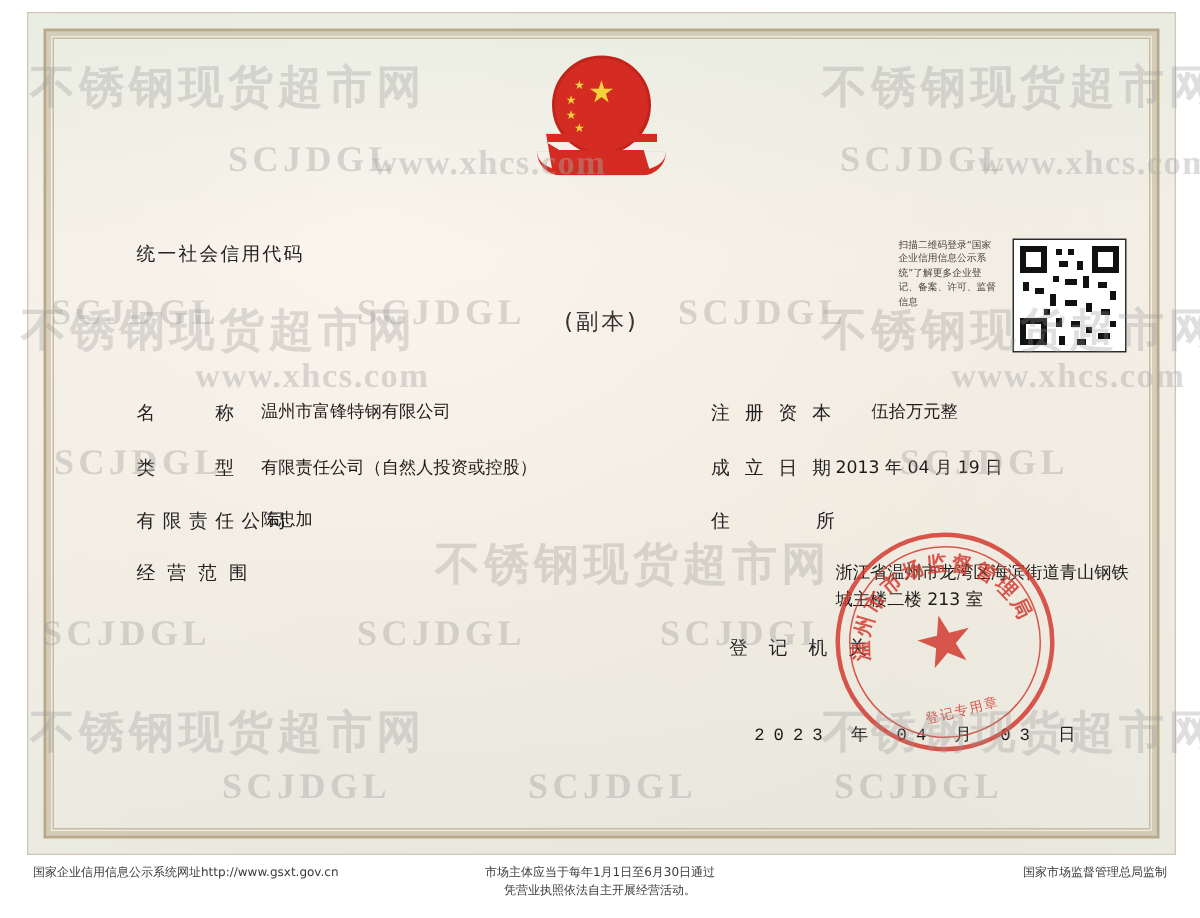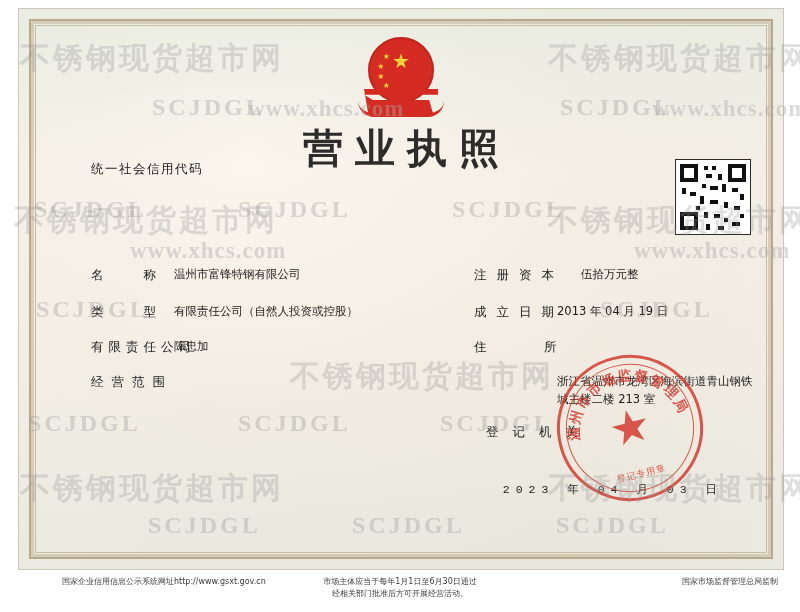--- a/index.html
+++ b/index.html
@@ -137,21 +137,21 @@
 
   
   .reg-auth{position:absolute;right:200px;bottom:128px;font-size:12.5px;letter-spacing:5px;color:#222;}
   .reg-date{position:absolute;right:60px;bottom:72px;font-size:11.5px;color:#1d1b19;letter-spacing:6px;font-family:Liberation Mono, monospace;}
 
   
   .footer{
     position:absolute;left:0;right:0;bottom:6px;height:34px;
     font-size:8px;color:#3b3b3b;line-height:1.5;
   }
-  .footer .l{position:absolute;left:22px;top:4px;margin-left:40px;}
+  .footer .l{position:absolute;left:22px;top:4px;}
   .footer .c{position:absolute;left:50%;transform:translateX(-50%);top:4px;text-align:center;}
   .footer .r{position:absolute;right:22px;top:4px;text-align:center;}
 
   
   .wm{position:absolute;inset:0;pointer-events:none;overflow:hidden;}
   .wm div{position:absolute;white-space:nowrap;font-weight:bold;text-align:right;}
   .wm .big{
     color:rgba(150,150,150,.30);font-size:30px;letter-spacing:3px;
   }
   .wm .scj{
@@ -177,25 +177,26 @@
       <div class="circle"></div>
       <div class="star">★</div>
       <div class="star s2">★</div>
       <div class="star s3">★</div>
       <div class="star s4">★</div>
       <div class="star s5">★</div>
       <div class="gate"></div>
       <div class="gear"></div>
     </div>
 
-    <div class="title">营业执照</div>
+    <div class="subtitle">(副本)</div>
 
     <div class="code-label">统一社会信用代码</div>
 
     <div class="qr-wrap">
+      <div class="qr-note">扫描二维码登录“国家企业信用信息公示系统”了解更多企业登记、备案、许可、监督信息</div>
       <div class="qr">
         <i style="left:4px;top:4px;width:18px;height:18px;background:#111"></i>
         <i style="left:8px;top:8px;width:10px;height:10px;background:#fff"></i>
         <i style="left:52px;top:4px;width:18px;height:18px;"></i>
         <i style="left:56px;top:8px;width:10px;height:10px;background:#fff"></i>
         <i style="left:4px;top:52px;width:18px;height:18px;"></i>
         <i style="left:8px;top:56px;width:10px;height:10px;background:#fff"></i>
         <i style="left:28px;top:6px;width:4px;height:4px;"></i>
         <i style="left:36px;top:6px;width:4px;height:4px;"></i>
         <i style="left:30px;top:14px;width:6px;height:4px;"></i>
@@ -256,21 +257,21 @@
       <div class="bigstar">★</div>
       <div class="bottom">登记专用章</div>
     </div>
 
   </div>
 
   <div class="footer">
     <div class="l">国家企业信用信息公示系统网址http://www.gsxt.gov.cn</div>
     <div class="c">
       <div>市场主体应当于每年1月1日至6月30日通过</div>
-      <div>经相关部门批准后方可开展经营活动。</div>
+      <div>凭营业执照依法自主开展经营活动。</div>
     </div>
     <div class="r">国家市场监督管理总局监制</div>
   </div>
 
   <div class="wm">
     <div class="big" style="left:20px;top:38px;">不锈钢现货超市网</div>
     <div class="big" style="left:548px;top:38px;">不锈钢现货超市网</div>
     <div class="big" style="left:14px;top:200px;">不锈钢现货超市网</div>
     <div class="big" style="left:548px;top:200px;">不锈钢现货超市网</div>
     <div class="big" style="left:290px;top:356px;">不锈钢现货超市网</div>

